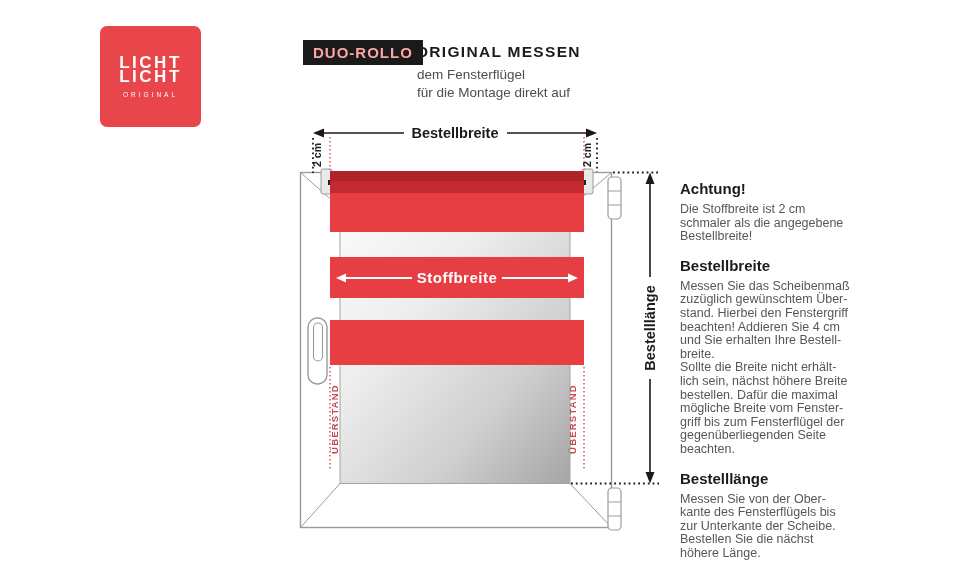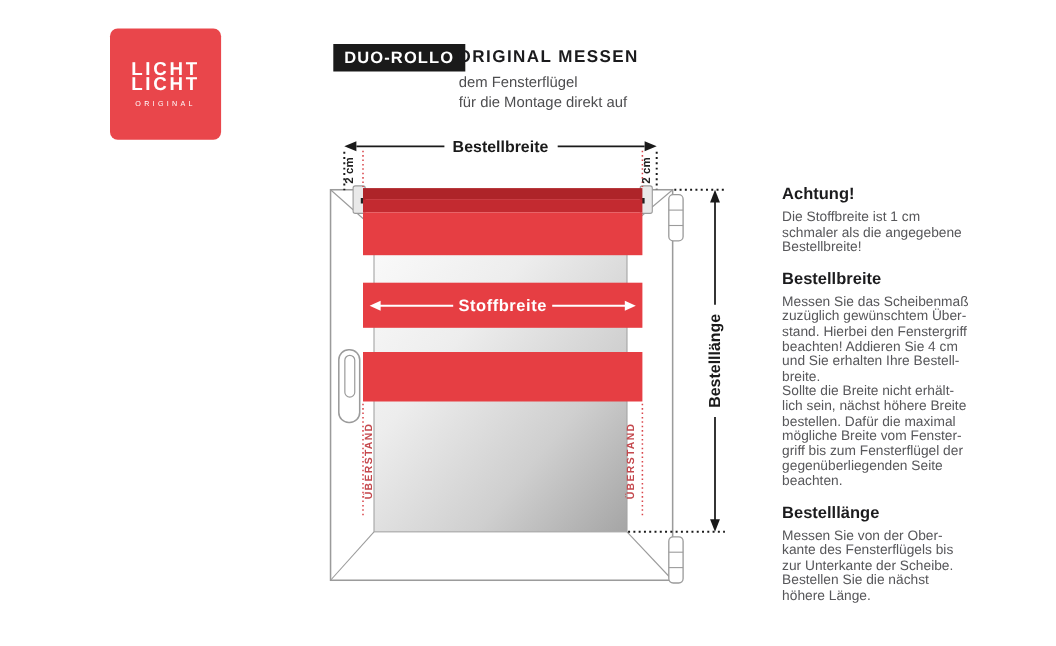--- a/index.html
+++ b/index.html
@@ -10,36 +10,36 @@
   
   .logo{
     position:absolute;left:100px;top:26px;width:101px;height:101px;
     background:#e9464b;border-radius:7px;color:#fff;text-align:center;
     display:flex;flex-direction:column;justify-content:center;align-items:center;
   }
   .logo-word{font-size:17px;font-weight:bold;letter-spacing:2.5px;line-height:14px;}
   .logo-sub{font-size:6.5px;letter-spacing:3px;margin-top:7px;font-weight:normal;}
   
   .badge{
-    position:absolute;left:303px;top:40px;background:#1a1a1a;color:#ffffff;
+    position:absolute;left:303px;top:40px;background:#1a1a1a;color:#fca5a5;
     font-size:15px;font-weight:bold;letter-spacing:1px;padding:4px 10px 4px 10px;
   }
   .title{
     position:absolute;left:416px;top:43px;margin:0;color:#1b1b1d;
     font-size:15.5px;font-weight:bold;letter-spacing:1.3px;
   }
   .subtitle{
     position:absolute;left:417px;top:66px;color:#4d4d4f;
     font-size:13.5px;line-height:18px;
   }
   
   .diagram{position:absolute;left:280px;top:120px;width:400px;height:420px;}
   .diagram text{font-family:"Liberation Sans", sans-serif;}
   
-  .info{position:absolute;left:680px;top:168px;width:190px;margin-left:31px;}
+  .info{position:absolute;left:680px;top:180px;width:190px;}
   .sec-head{font-size:15px;font-weight:bold;color:#1b1b1d;margin:13px 0 6px 0;}
   .sec-head.first{margin-top:0;}
   .sec-body{font-size:12.5px;line-height:13.6px;color:#57575a;white-space:pre-line;}
 </style>
 </head>
 <body>
 
 <div class="canvas">
 
   <div class="logo">
@@ -140,21 +140,21 @@
       <line x1="370" y1="63" x2="370" y2="157" stroke="#1a1a1a" stroke-width="1.6"></line>
       <line x1="370" y1="259" x2="370" y2="353" stroke="#1a1a1a" stroke-width="1.6"></line>
       <polygon points="370,52.5 365.5,64 374.5,64" fill="#1a1a1a"></polygon>
       <polygon points="370,363.5 365.5,352 374.5,352" fill="#1a1a1a"></polygon>
       <text x="370" y="208" transform="rotate(-90 370 208)" text-anchor="middle" font-size="14.5" font-weight="bold" fill="#1a1a1a" dy="5">Bestelllänge</text>
     </g>
   </svg>
 
   <div class="info">
     <div class="sec-head first">Achtung!</div>
-    <div class="sec-body">Die Stoffbreite ist 1 cm
+    <div class="sec-body">Die Stoffbreite ist 2 cm
 schmaler als die angegebene
 Bestellbreite!</div>
     <div class="sec-head">Bestellbreite</div>
     <div class="sec-body">Messen Sie das Scheibenmaß
 zuzüglich gewünschtem Über-
 stand. Hierbei den Fenstergriff
 beachten! Addieren Sie 4 cm
 und Sie erhalten Ihre Bestell-
 breite.
 Sollte die Breite nicht erhält-

